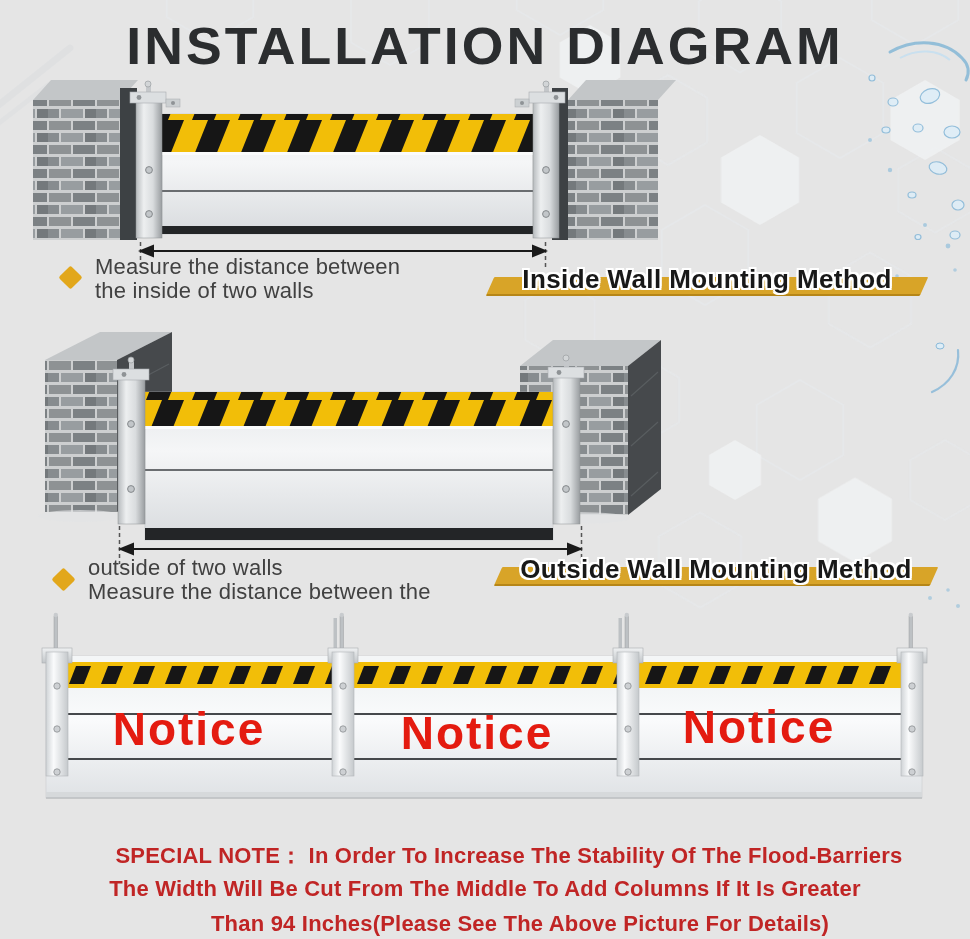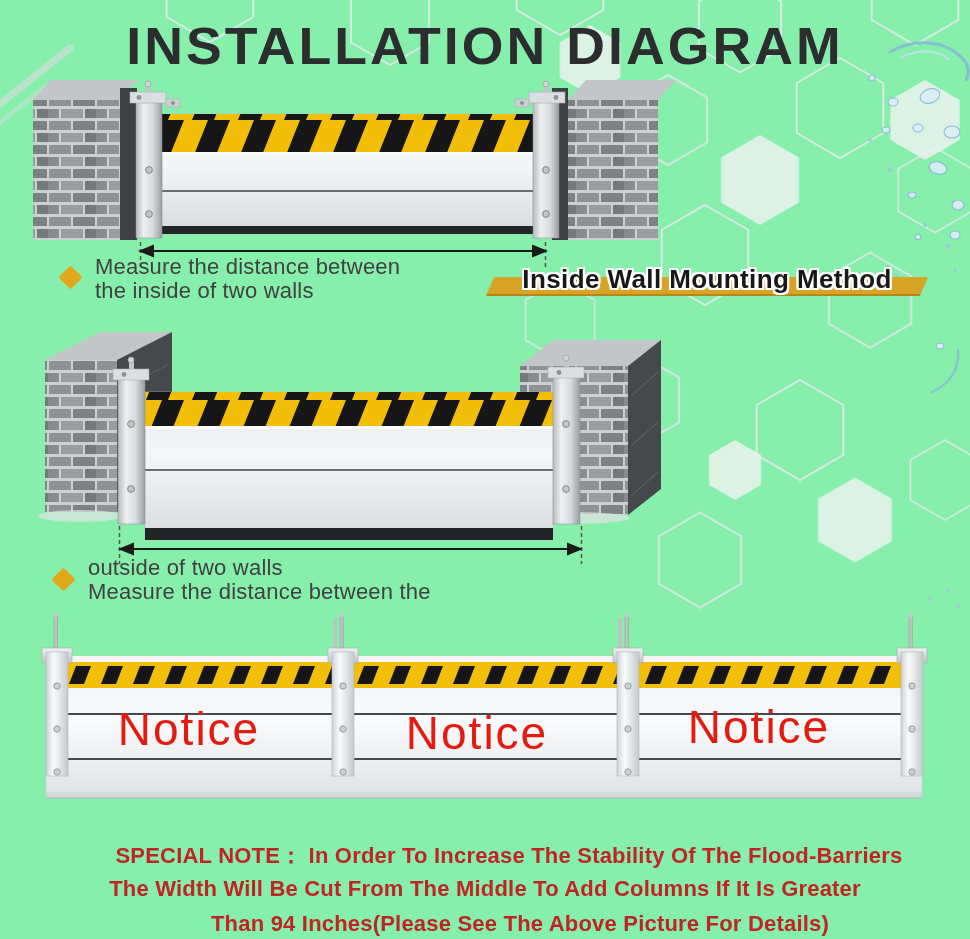--- a/index.html
+++ b/index.html
@@ -1,32 +1,32 @@
 <!DOCTYPE html>
 <html><head>
 <meta charset="utf-8">
 <style>
   html,body{margin:0;padding:0;background:#fff;}
-  .canvas{position:relative;width:970px;height:939px;background:#86efac;overflow:hidden;
+  .canvas{position:relative;width:970px;height:939px;background:#e5e5e5;overflow:hidden;
           font-family:"Liberation Sans", sans-serif;}
   .abs{position:absolute;}
   svg{display:block;}
   .layer{position:absolute;left:0;top:0;}
   .title{left:0;top:16px;width:100%;text-align:center;font-size:52px;font-weight:700;
          letter-spacing:3px;color:#2b2d2f;transform:scaleX(1.03);transform-origin:center;}
   .caption{font-size:22px;color:#414141;line-height:24px;letter-spacing:.2px;}
   .diamond{width:17px;height:17px;background:#e2a71b;transform:rotate(45deg);border-radius:2px;}
   .banner{height:34px;}
   .banner-bar{position:absolute;left:0;right:0;top:13px;height:17px;background:#d8a428;
               border-bottom:2px solid #b68617;transform:skewX(-24deg);border-radius:1px;}
   .banner-text{position:relative;text-align:center;font-size:26px;font-weight:700;color:#181818;
                letter-spacing:.4px;white-space:nowrap;
                text-shadow:-2px -2px 0 #fff,2px -2px 0 #fff,-2px 2px 0 #fff,2px 2px 0 #fff,
                            0 -2px 0 #fff,0 2px 0 #fff,-2px 0 0 #fff,2px 0 0 #fff;}
-  .notice{width:250px;text-align:center;font-size:46px;font-weight:400;color:#e41b10;letter-spacing:2px;}
+  .notice{width:250px;text-align:center;font-size:46px;font-weight:700;color:#e41b10;letter-spacing:2px;}
   .note-line{left:0;width:100%;text-align:center;font-size:22px;font-weight:700;color:#c02525;letter-spacing:.2px;}
 </style>
 </head>
 <body>
 
 <div class="canvas">
 
   <svg class="layer" width="970" height="939" viewBox="0 0 970 939">
     <defs>
       <polygon id="hexShape" points="0,-50 43.3,-25 43.3,25 0,50 -43.3,25 -43.3,-25"></polygon>
@@ -290,20 +290,24 @@
   <div class="abs caption" style="left:95px;top:255px;">
     <div>Measure the distance between</div>
     <div>the inside of two walls</div>
   </div>
 
   <div class="abs diamond" style="left:55px;top:571px;"></div>
   <div class="abs caption" style="left:88px;top:556px;">
     <div>outside of two walls</div>
     <div>Measure the distance between the</div>
   </div>
+  <div class="abs banner" style="left:498px;top:554px;width:436px;">
+    <div class="banner-bar"></div>
+    <div class="banner-text">Outside Wall Mounting Method</div>
+  </div>
 
   <div class="abs notice" style="left:64px;top:702px;">Notice</div>
   <div class="abs notice" style="left:352px;top:706px;">Notice</div>
   <div class="abs notice" style="left:634px;top:700px;">Notice</div>
 
   <div class="abs note-line" style="top:841px;margin-left:24px;">SPECIAL NOTE： In Order To Increase The Stability Of The Flood-Barriers</div>
   <div class="abs note-line" style="top:876px;">The Width Will Be Cut From The Middle To Add Columns If It Is Greater</div>
   <div class="abs note-line" style="top:911px;padding-left:35px;">Than 94 Inches(Please See The Above Picture For Details)</div>
 
 </div>

